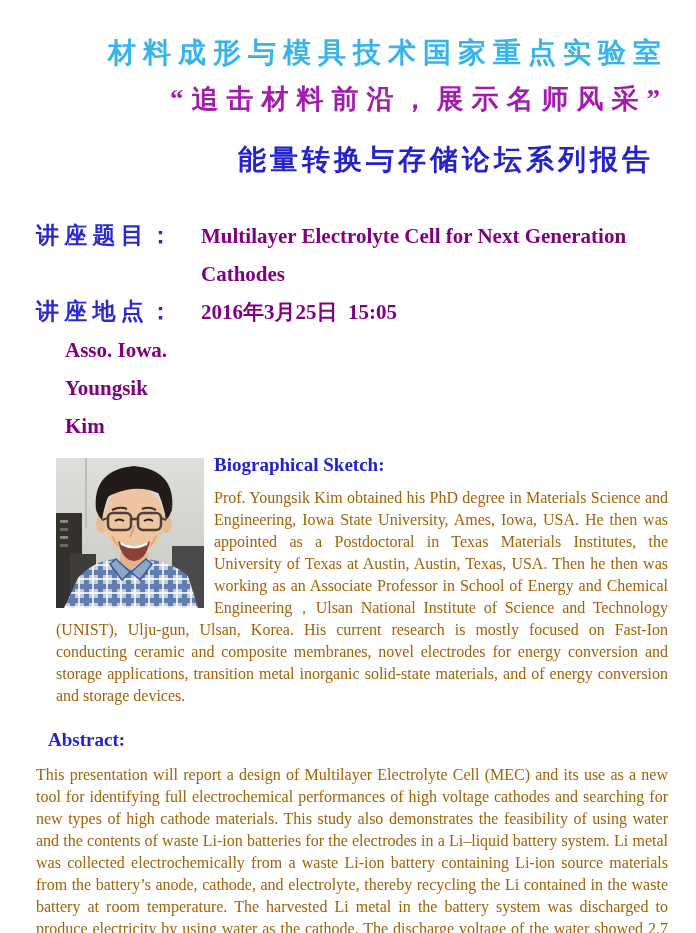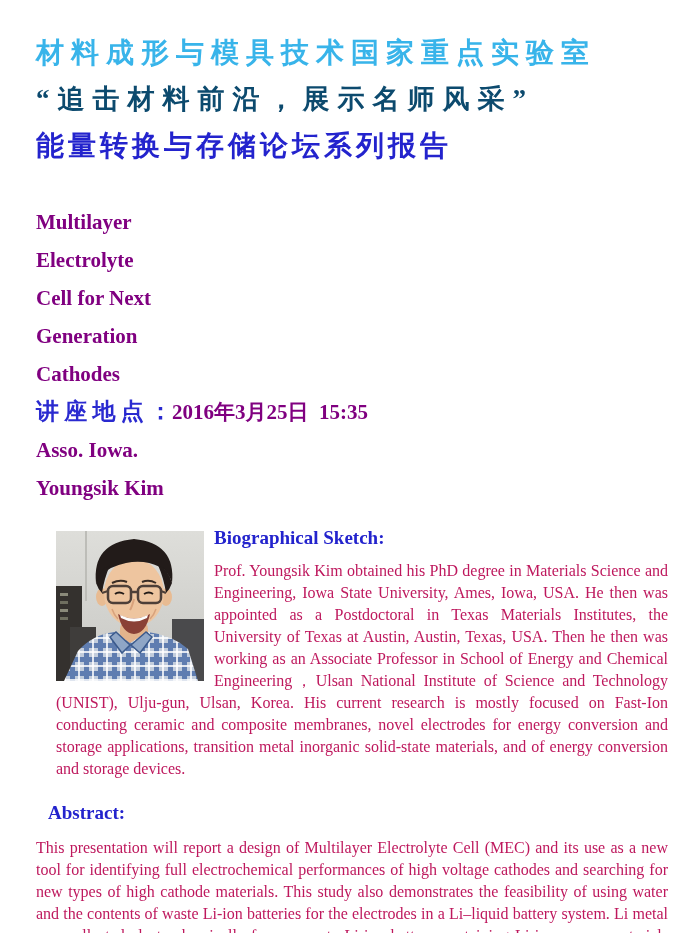--- a/index.html
+++ b/index.html
@@ -5,36 +5,36 @@
   html, body { margin: 0; padding: 0; }
   body {
     width: 696px; height: 933px;
     background: #ffffff;
     font-family: "Liberation Serif", serif;
     overflow: hidden;
   }
   .page { padding: 34px 28px 0 36px; }
 
   
-  .hdr { text-align: left; }
+  .hdr { text-align: right; }
   .hdr-line1 {
     margin: 0 0 9px 0;
     font-size: 28px; font-weight: bold;
     letter-spacing: 7px;
     color: #38b4ea;
     font-family: "Liberation Serif", serif;
   }
   .hdr-line2 {
-    margin: 0 0 10px 0;
+    margin: 0 0 24px 0;
     font-size: 27px; font-weight: bold;
     letter-spacing: 8px;
-    color: #0c4a6e;
+    color: #a21caf;
   }
   .hdr-line3 {
-    margin: 0;
+    margin: 14px;
     font-size: 28px; font-weight: bold;
     letter-spacing: 4px;
     color: #2323cd;
   }
 
   
   .details { margin-top: 38px; }
   .detail-row {
     display: grid;
     grid-template-columns: 136px 1fr;
@@ -46,41 +46,42 @@
     text-align: justify;
     text-align-last: justify;
     font-family: "Liberation Serif", serif;
   }
   .detail-value {
     font-size: 21px; font-weight: bold;
     color: #800080;
     white-space: pre-wrap;
     font-family: "Liberation Serif", serif;
     line-height: 38px;
+    margin-left: 29px;
   }
 
   
-  .bio { margin-top: 20px; padding-left: 20px; }
+  .bio { margin-top: 9px; padding-left: 20px; }
   .photo {
     float: left;
     width: 148px; height: 150px;
     margin: 4px 10px 2px 0;
     display: block;
   }
   .section-heading {
     font-size: 19px; font-weight: bold;
     color: #2323cd;
     margin: 2px 0 11px 0;
     font-family: "Liberation Serif", serif;
   }
   .para {
     font-size: 16px;
     line-height: 22px;
     text-align: justify;
-    color: #be185d;
+    color: #a16207;
     margin: 0;
     font-family: "Liberation Serif", serif;
   }
   .bio::after { content: ""; display: block; clear: both; }
 
   
   .abstract { margin-top: 22px; }
   .abstract .section-heading { margin: 0 0 13px 12px; }
 </style>
 </head>
@@ -89,25 +90,26 @@
 <div class="page">
 
   <div class="hdr">
     <div class="hdr-line1">材料成形与模具技术国家重点实验室</div>
     <div class="hdr-line2">“追击材料前沿，展示名师风采”</div>
     <div class="hdr-line3">能量转换与存储论坛系列报告</div>
   </div>
 
   <div class="details">
     <div class="detail-row">
+      <span class="detail-label">讲座题目：</span>
       <span class="detail-value">Multilayer Electrolyte Cell for Next Generation Cathodes</span>
     </div>
     <div class="detail-row">
       <span class="detail-label">讲座地点：</span>
-      <span class="detail-value">2016年3月25日  15:35</span>
+      <span class="detail-value">2016年3月25日  15:05</span>
     </div>
     <div class="detail-row">
       <span class="detail-value">Asso. Iowa. Youngsik Kim</span>
     </div>
   </div>
 
   <div class="bio">
     <svg class="photo" viewBox="0 0 148 150" xmlns="http://www.w3.org/2000/svg" aria-hidden="true">
       <defs>
         <linearGradient id="wall" x1="0" y1="0" x2="0" y2="1">

